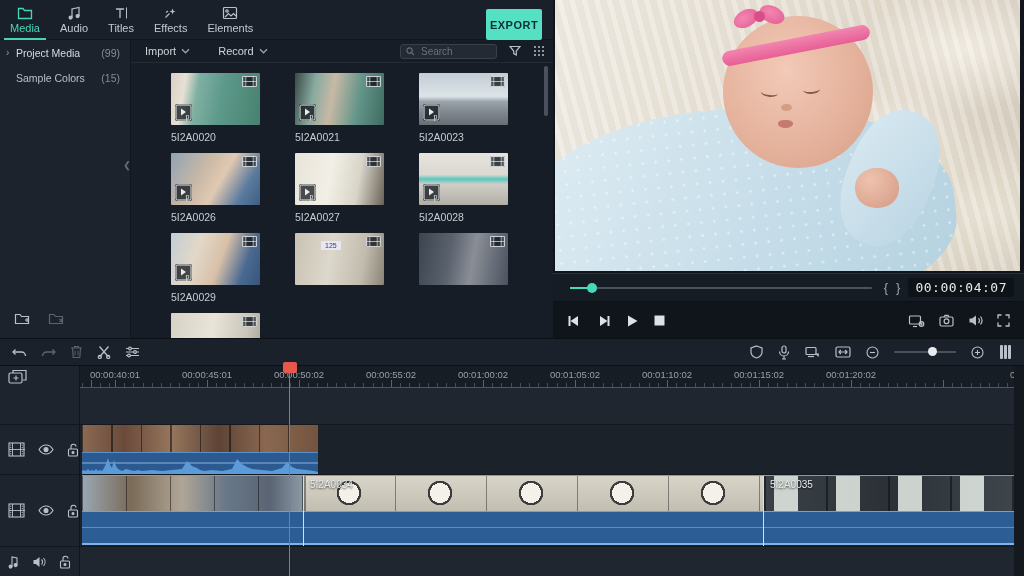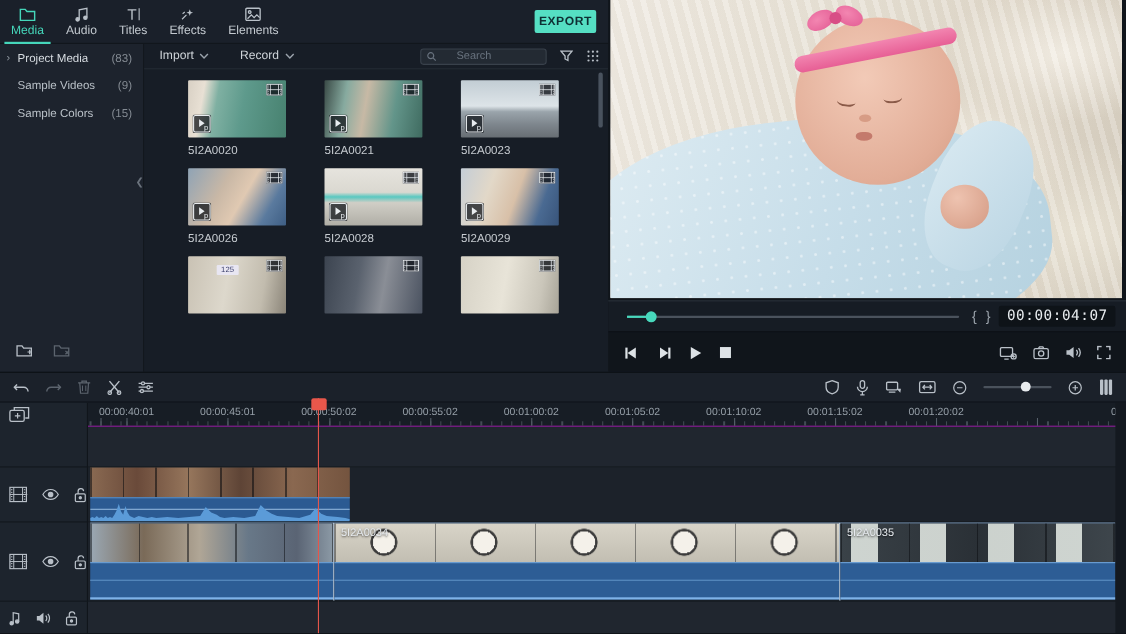--- a/index.html
+++ b/index.html
@@ -10,36 +10,36 @@
   .icon{display:inline-flex;align-items:center;justify-content:center;color:#b9c0c8;}
   .dim{color:#5c646e;}
 
   
   .topbar{left:0;top:0;width:553px;height:40px;background:#1a202a;border-bottom:1px solid #11161c;display:flex;align-items:flex-start;}
   .tab{display:flex;flex-direction:column;align-items:center;gap:2px;padding:6px 10px 0 10px;height:40px;position:relative;cursor:pointer;}
   .tab .t-label{font-size:11px;color:#c3c9cf;}
   .tab.active .t-label{color:#45d6ba;}
   .tab.active .icon{color:#45d6ba;}
   .tab.active::after{content:"";position:absolute;left:4px;right:4px;bottom:0;height:2px;background:#45d6ba;}
-  .export-btn{left:486px;top:9px;width:56px;height:21px;background:#55dfc3;color:#0e2f33;font-size:11px;font-weight:bold;letter-spacing:.5px;border:none;border-radius:2px;display:flex;align-items:center;justify-content:center;cursor:pointer;}
+  .export-btn{left:486px;top:9px;width:56px;height:31px;background:#55dfc3;color:#0e2f33;font-size:11px;font-weight:bold;letter-spacing:.5px;border:none;border-radius:2px;display:flex;align-items:center;justify-content:center;cursor:pointer;}
 
   
   .sidebar{left:0;top:40px;width:131px;height:298px;background:#1d232d;border-right:1px solid #12171d;}
   .side-item{display:flex;align-items:center;height:25px;padding:0 10px 0 6px;font-size:10.5px;color:#b9c0c7;cursor:pointer;}
   .side-item .arrow{width:10px;color:#8d959d;font-size:10px;}
   .side-item .cnt{margin-left:auto;color:#848b93;}
   .side-item.sel{color:#d6dbe0;}
   .side-foot{position:absolute;left:14px;bottom:12px;display:flex;gap:16px;}
   .collapse-handle{position:absolute;right:-1px;top:112px;width:8px;height:26px;display:flex;align-items:center;justify-content:center;color:#6a727c;font-size:9px;cursor:pointer;}
 
   
   .media-panel{left:131px;top:40px;width:422px;height:298px;background:#171d26;overflow:hidden;}
   .media-toolbar{position:absolute;left:0;top:0;right:0;height:23px;border-bottom:1px solid #242b34;display:flex;align-items:center;padding:0 8px 0 14px;gap:6px;}
   .mt-label{font-size:11px;color:#cfd4d9;cursor:pointer;display:flex;align-items:center;gap:5px;}
-  .searchbox{margin-left:auto;width:115px;height:15px;background:#232a33;border:1px solid #39414b;border-radius:3px;display:flex;align-items:center;padding:0 5px;gap:16px;}
+  .searchbox{margin-left:auto;width:97px;height:15px;background:#232a33;border:1px solid #39414b;border-radius:3px;display:flex;align-items:center;padding:0 5px;gap:4px;}
   .searchbox input{background:transparent;border:none;outline:none;color:#9aa2ab;font-size:10px;width:70px;}
   .searchbox input::placeholder{color:#68727e;}
   .media-grid{position:absolute;left:40px;top:33px;display:grid;grid-template-columns:repeat(3,89px);column-gap:35px;row-gap:6px;}
   .media-item{width:89px;height:74px;cursor:pointer;}
   .thumb{position:relative;width:89px;height:52px;background:#333;border-radius:1px;}
   .film-badge{position:absolute;top:3px;right:3px;}
   .play-badge{position:absolute;left:4px;bottom:4px;}
   .clip-label{font-size:10.5px;color:#c7ccd1;margin-top:6px;}
   .sign-badge{position:absolute;left:26px;top:8px;background:#e8e6f2;color:#3a3e6a;font-size:7px;padding:1px 4px;border-radius:1px;}
   .media-scroll{left:544px;top:66px;width:4px;height:50px;background:#49525e;border-radius:2px;}
@@ -189,26 +189,21 @@
       </span>
       <span class="t-label">Elements</span>
     </div>
   </div>
   <button class="abs export-btn">EXPORT</button>
 
   <div class="abs sidebar">
     <div class="side-item sel">
       <span class="arrow">›</span>
       <span>Project Media</span>
-      <span class="cnt">(83)</span>
-    </div>
-    <div class="side-item">
-      <span class="arrow"></span>
-      <span>Sample Videos</span>
-      <span class="cnt">(9)</span>
+      <span class="cnt">(99)</span>
     </div>
     <div class="side-item">
       <span class="arrow"></span>
       <span>Sample Colors</span>
       <span class="cnt">(15)</span>
     </div>
     <div class="side-foot">
       <span class="icon">
         <svg width="18" height="15" viewBox="0 0 18 15" fill="none" stroke="currentColor" stroke-width="1.2">
             <path d="M1.5 12.5v-9h4.5l1.5 2h7v7z"></path>
@@ -342,20 +337,41 @@
       <span class="play-badge">
         <svg width="17" height="17" viewBox="0 0 17 17">
                 <rect x="0" y="0" width="17" height="17" rx="2" fill="rgba(16,20,26,.75)"></rect>
                 <rect x="1" y="1" width="15" height="15" rx="1.5" fill="none" stroke="#e8ecef" stroke-width="1"></rect>
                 <path d="M6 4.5 11 8 6 11.5z" fill="#e8ecef"></path>
                 <text x="10.5" y="14.5" font-size="7" fill="#e8ecef" font-family="Liberation Sans, sans-serif">p</text>
               </svg>
       </span>
     </div>
     <div class="clip-label">5I2A0026</div>
+  </div>
+        <div class="media-item">
+    <div class="thumb" style="background: linear-gradient(100deg, rgb(232, 228, 218) 0%, rgb(242, 239, 230) 40%, rgb(216, 212, 200) 70%, rgb(106, 98, 88) 100%);">
+      <span class="film-badge">
+        <svg width="15" height="11" viewBox="0 0 15 11">
+                <rect x="0" y="0" width="15" height="11" fill="rgba(16,20,26,.8)"></rect>
+                <rect x=".6" y=".6" width="13.8" height="9.8" fill="none" stroke="#e8ecef" stroke-width=".9"></rect>
+                <path d="M3.8 .6v9.8M11.2 .6v9.8M.6 5.5h13.8" stroke="#e8ecef" stroke-width=".7" fill="none"></path>
+                <path d="M1.4 2.2h1M1.4 4h1M1.4 7h1M1.4 8.8h1M12.6 2.2h1M12.6 4h1M12.6 7h1M12.6 8.8h1" stroke="#e8ecef" stroke-width=".7"></path>
+              </svg>
+      </span>
+      <span class="play-badge">
+        <svg width="17" height="17" viewBox="0 0 17 17">
+                <rect x="0" y="0" width="17" height="17" rx="2" fill="rgba(16,20,26,.75)"></rect>
+                <rect x="1" y="1" width="15" height="15" rx="1.5" fill="none" stroke="#e8ecef" stroke-width="1"></rect>
+                <path d="M6 4.5 11 8 6 11.5z" fill="#e8ecef"></path>
+                <text x="10.5" y="14.5" font-size="7" fill="#e8ecef" font-family="Liberation Sans, sans-serif">p</text>
+              </svg>
+      </span>
+    </div>
+    <div class="clip-label">5I2A0027</div>
   </div>
         <div class="media-item">
     <div class="thumb" style="background: linear-gradient(rgb(230, 228, 222) 0%, rgb(218, 216, 208) 42%, rgb(88, 200, 192) 50%, rgb(208, 206, 198) 60%, rgb(176, 174, 166) 100%);">
       <span class="film-badge">
         <svg width="15" height="11" viewBox="0 0 15 11">
                 <rect x="0" y="0" width="15" height="11" fill="rgba(16,20,26,.8)"></rect>
                 <rect x=".6" y=".6" width="13.8" height="9.8" fill="none" stroke="#e8ecef" stroke-width=".9"></rect>
                 <path d="M3.8 .6v9.8M11.2 .6v9.8M.6 5.5h13.8" stroke="#e8ecef" stroke-width=".7" fill="none"></path>
                 <path d="M1.4 2.2h1M1.4 4h1M1.4 7h1M1.4 8.8h1M12.6 2.2h1M12.6 4h1M12.6 7h1M12.6 8.8h1" stroke="#e8ecef" stroke-width=".7"></path>
               </svg>

